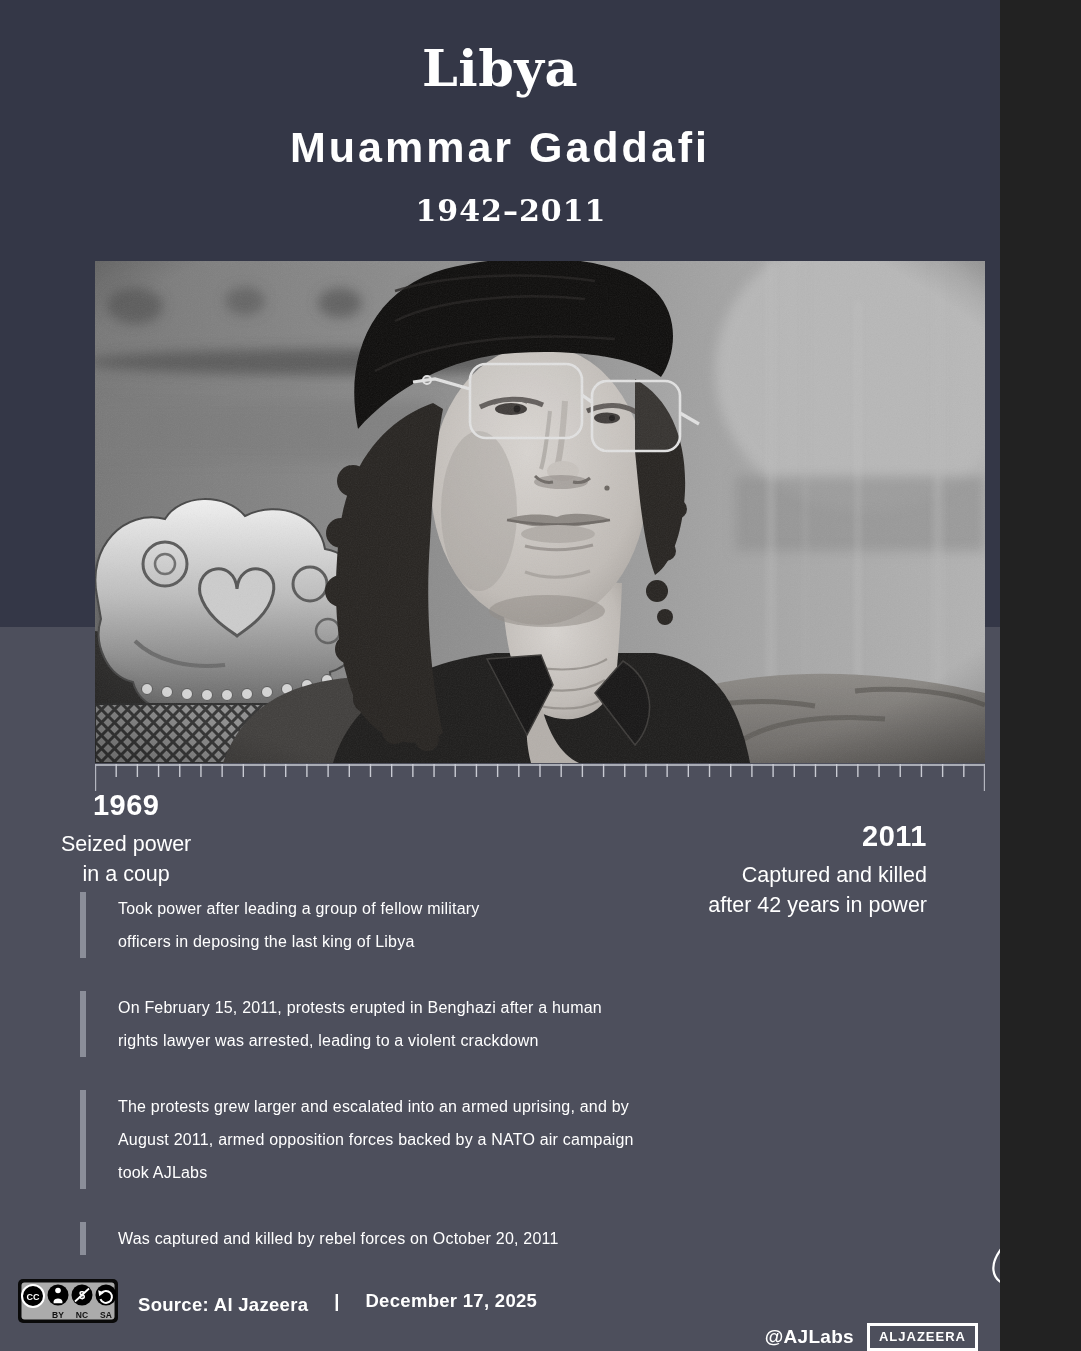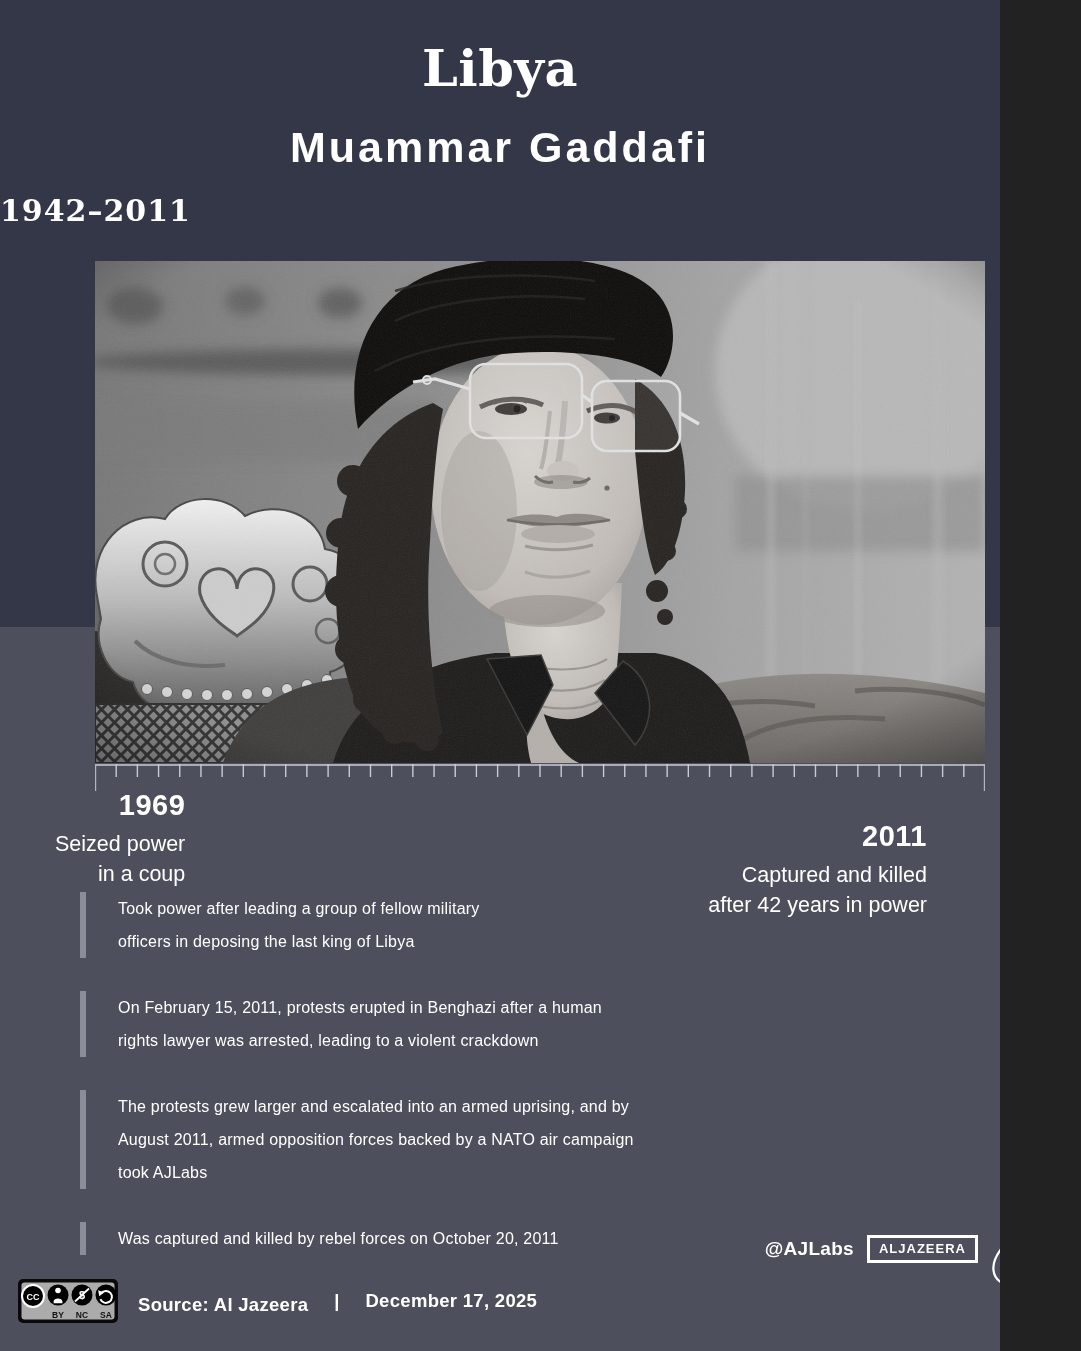--- a/index.html
+++ b/index.html
@@ -10,41 +10,41 @@
   }
   .country{
     position:absolute; top:38px; left:0; width:100%; text-align:center;
     font-family:"DejaVu Serif",serif; font-weight:700; font-size:51px; letter-spacing:.5px;
   }
   .person{
     position:absolute; top:123px; left:0; width:100%; text-align:center;
     font-weight:700; font-size:43px; letter-spacing:3px;
   }
   .lifespan{
-    position:absolute; top:193px; left:0; width:100%; 
+    position:absolute; top:193px; left:11px; width:100%; text-align:center;
     font-family:"DejaVu Serif",serif; font-weight:700; font-size:30px; letter-spacing:1px;
   }
   .photo{position:absolute; left:95px; top:261px; width:890px; height:502px; overflow:hidden;}
   .photo svg{display:block;}
   #ruler{position:absolute; left:95px; top:764px;}
-  .tl-start{position:absolute; left:55px; top:789px; text-align:right;}
+  .tl-start{position:absolute; left:61px; top:789px; text-align:center;}
   .tl-end{position:absolute; right:73px; top:820px; text-align:right;}
   .tl-year{font-size:29px; font-weight:700; letter-spacing:.5px; margin-bottom:7px;}
   .tl-cap{font-size:21.5px; line-height:30px; font-weight:400;}
   .events{position:absolute; left:80px; top:892px; width:960px;}
   .event{
     border-left:6px solid #8b8e99; padding-left:32px; margin-bottom:33px;
     font-size:16px; line-height:33px; font-weight:400; letter-spacing:.2px;
   }
   .footer-left{position:absolute; left:18px; top:1279px; display:flex; align-items:center;}
   .src{font-size:18.5px; font-weight:700; margin-left:20px; letter-spacing:.3px;margin-top:7px;}
   .sep{font-size:18.5px; font-weight:700; margin:0 26px;}
   .date{font-size:18.5px; font-weight:700; letter-spacing:.3px;}
   .flame{position:absolute; left:986px; top:1225px;}
-  .footer-right{position:absolute; right:22px; top:1235px; display:flex; align-items:center; gap:13px;}
+  .footer-right{position:absolute; right:22px; top:1323px; display:flex; align-items:center; gap:13px;}
   .handle{font-size:19px; font-weight:600; letter-spacing:.3px;}
   .brandbox{
     border:3px solid #ffffff; padding:3px 9px 4px 9px;
     font-size:13px; font-weight:800; letter-spacing:1px;
   }
 </style>
 </head>
 <body>
 
 <div class="poster">

